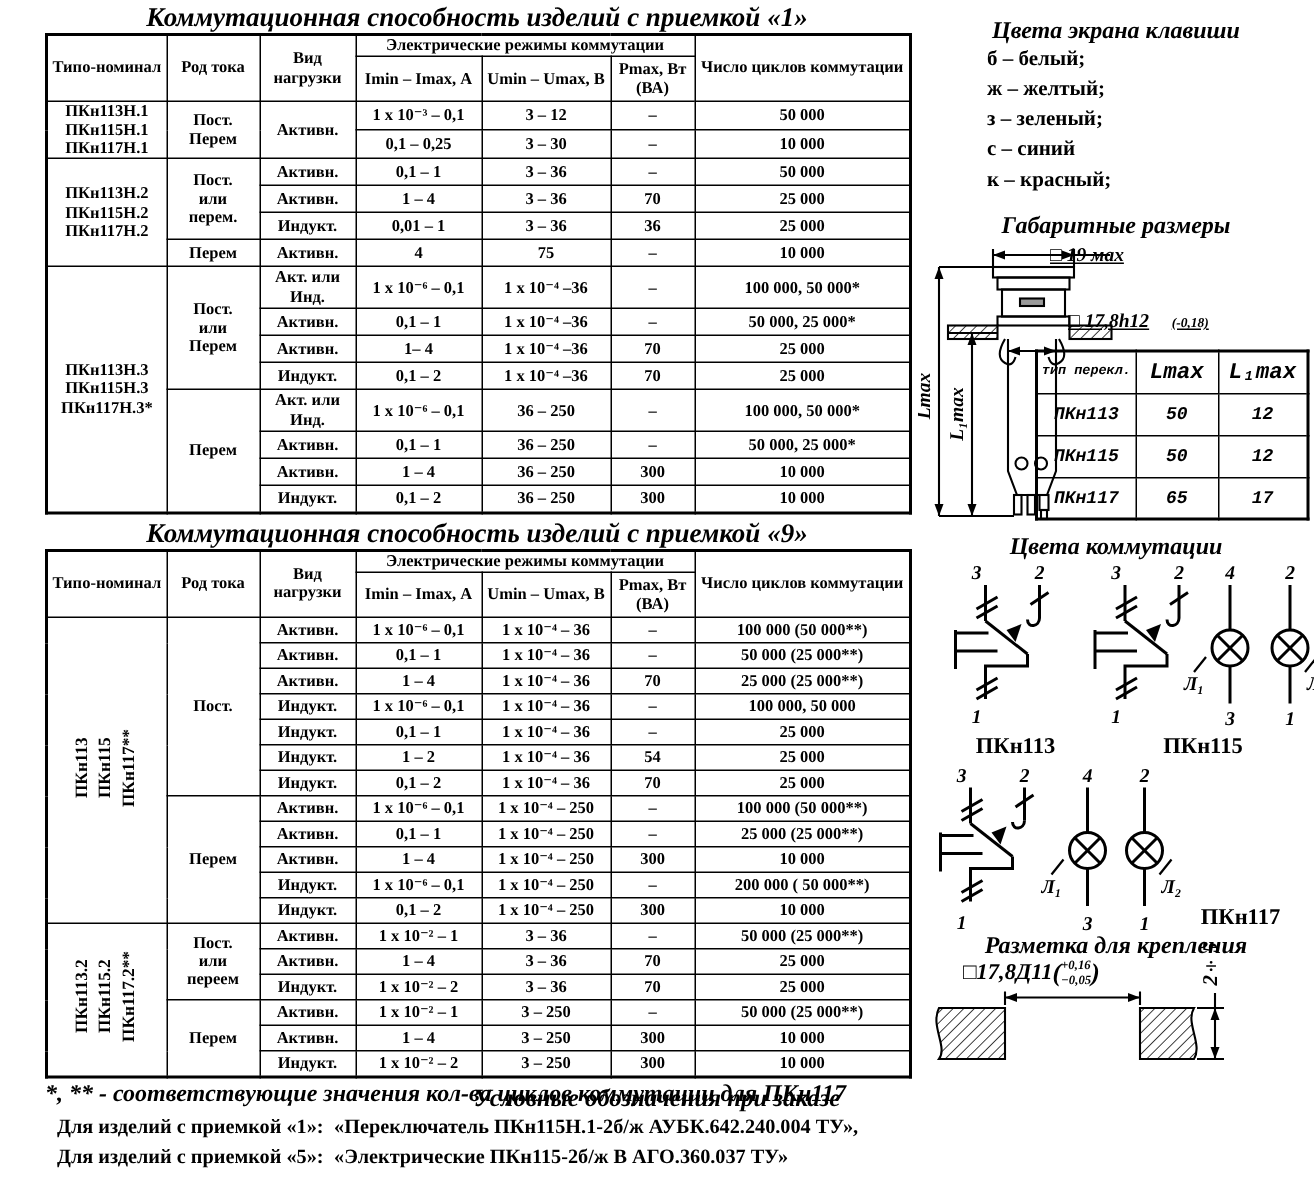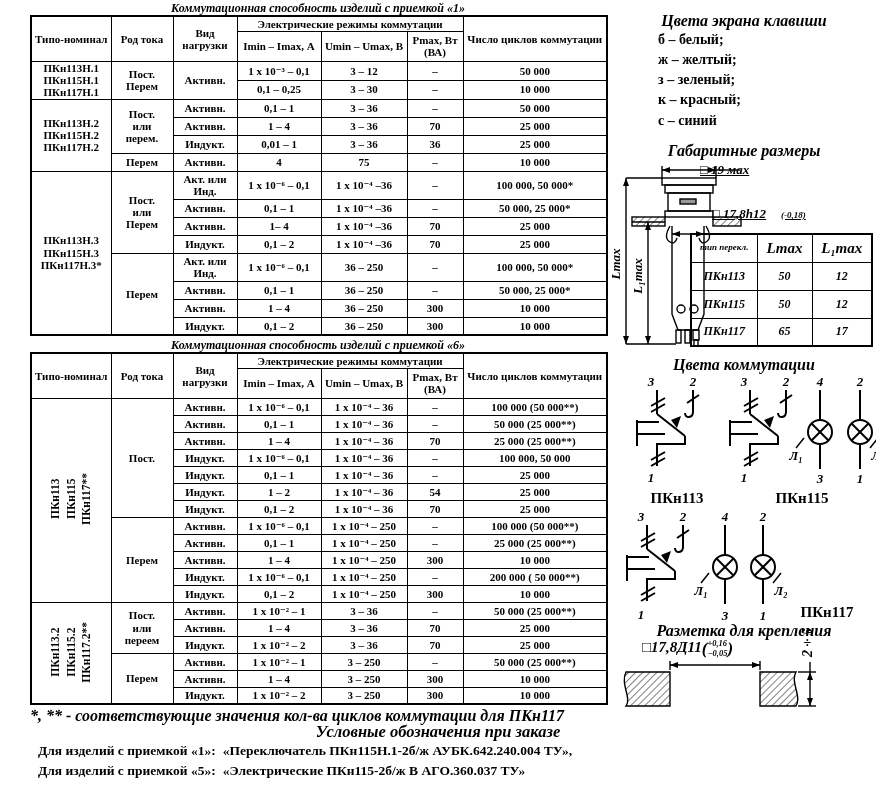--- a/index.html
+++ b/index.html
@@ -2,21 +2,21 @@
 <html><head>
 <meta charset="utf-8">
 <style>
   html,body { margin:0; padding:0; }
   body {
     width:876px; height:801px; background:#fff; position:relative;
     font-family:"Liberation Serif","DejaVu Serif",serif; color:#000; overflow:hidden;
   }
   .abs { position:absolute; }
   .sect-title { font-weight:bold; font-style:italic; text-align:center; }
-  .t-main { font-size:12px; line-height:1.1; }
+  .t-main { font-size:18px; line-height:1.1; }
   .t-side { font-size:16px; line-height:1.1; }
 
   
   table.spec { border-collapse:collapse; table-layout:fixed; width:576px; border:2px solid #000; }
   table.spec td {
     border:1px solid #000; text-align:center; vertical-align:middle;
     font-weight:bold; font-size:11px; line-height:1.12; padding:0 1px;
   }
   table.spec tr { height:18px; }
   table.spec tr.hd1 { height:15px; }
@@ -38,21 +38,21 @@
 
   
   #rightcol { position:absolute; left:612px; top:12px; width:264px; height:801px; }
   .color-list { padding-left:46px; font-weight:bold; font-size:14px; line-height:1.45; }
 
   .dim-note { font-weight:bold; font-style:italic; font-size:13px; text-decoration:underline; white-space:nowrap; }
   .dim-note .small-tol { font-size:9px;padding-left:15px; }
 
   table.dims-table {
     border-collapse:collapse; border:2px solid #000;
-    font-family:Liberation Serif, serif;
+    font-family:Liberation Mono, monospace;
   }
   table.dims-table td { border:1px solid #000; text-align:center; vertical-align:middle; font-weight:bold; font-style:italic; }
   table.dims-table td.h-type { font-size:9px; line-height:1.1; }
   table.dims-table td.h-l { font-size:15px; }
   table.dims-table td.cell-type { font-size:12px; }
   table.dims-table td.cell-num { font-size:12px; }
   table.dims-table tr { height:28px; }
 
   .svgnum { font:italic bold 13px "Liberation Serif","DejaVu Serif",serif; }
   .svglamp { font:italic bold 13px "Liberation Serif","DejaVu Serif",serif; }
@@ -212,21 +212,21 @@
     <tr>
       <td>Индукт.</td>
       <td>0,1 – 2</td>
       <td>36 – 250</td>
       <td>300</td>
       <td>10 000</td>
     </tr>
   </tbody>
     </table>
 
-  <div class="sect-title t-main" style="margin-top:3px">Коммутационная способность изделий с приемкой «6»</div>
+  <div class="sect-title t-main" style="margin-top:3px">Коммутационная способность изделий с приемкой «9»</div>
 
   <table class="spec t2">
     <colgroup>
         <col style="width:80px">
         <col style="width:62px">
         <col style="width:64px">
         <col style="width:84px">
         <col style="width:86px">
         <col style="width:56px">
         <col style="width:144px">
@@ -388,22 +388,22 @@
   <div class="footnote">*, ** - соответствующие значения кол-ва циклов коммутации для ПКн117</div>
 </div>
 
 <div id="rightcol">
 
   <div class="sect-title t-side">Цвета экрана клавиши</div>
   <div class="color-list">
     <div>б – белый;</div>
     <div>ж – желтый;</div>
     <div>з – зеленый;</div>
+    <div>с – синий</div>
     <div>к – красный;</div>
-    <div>с – синий</div>
   </div>
 
   <div class="abs sect-title t-side" style="left:0;top:130px;width:264px">Габаритные размеры</div>
 
   <svg class="abs" style="left:0;top:152px" width="130" height="186" viewBox="0 0 130 186">
     <defs>
       <pattern id="hatchD" width="5" height="5" patternUnits="userSpaceOnUse" patternTransform="rotate(45)">
         <rect width="5" height="5" fill="#fff"></rect>
           <line x1="0" y1="0" x2="0" y2="5" stroke="#000" stroke-width="1"></line>
       </pattern>

